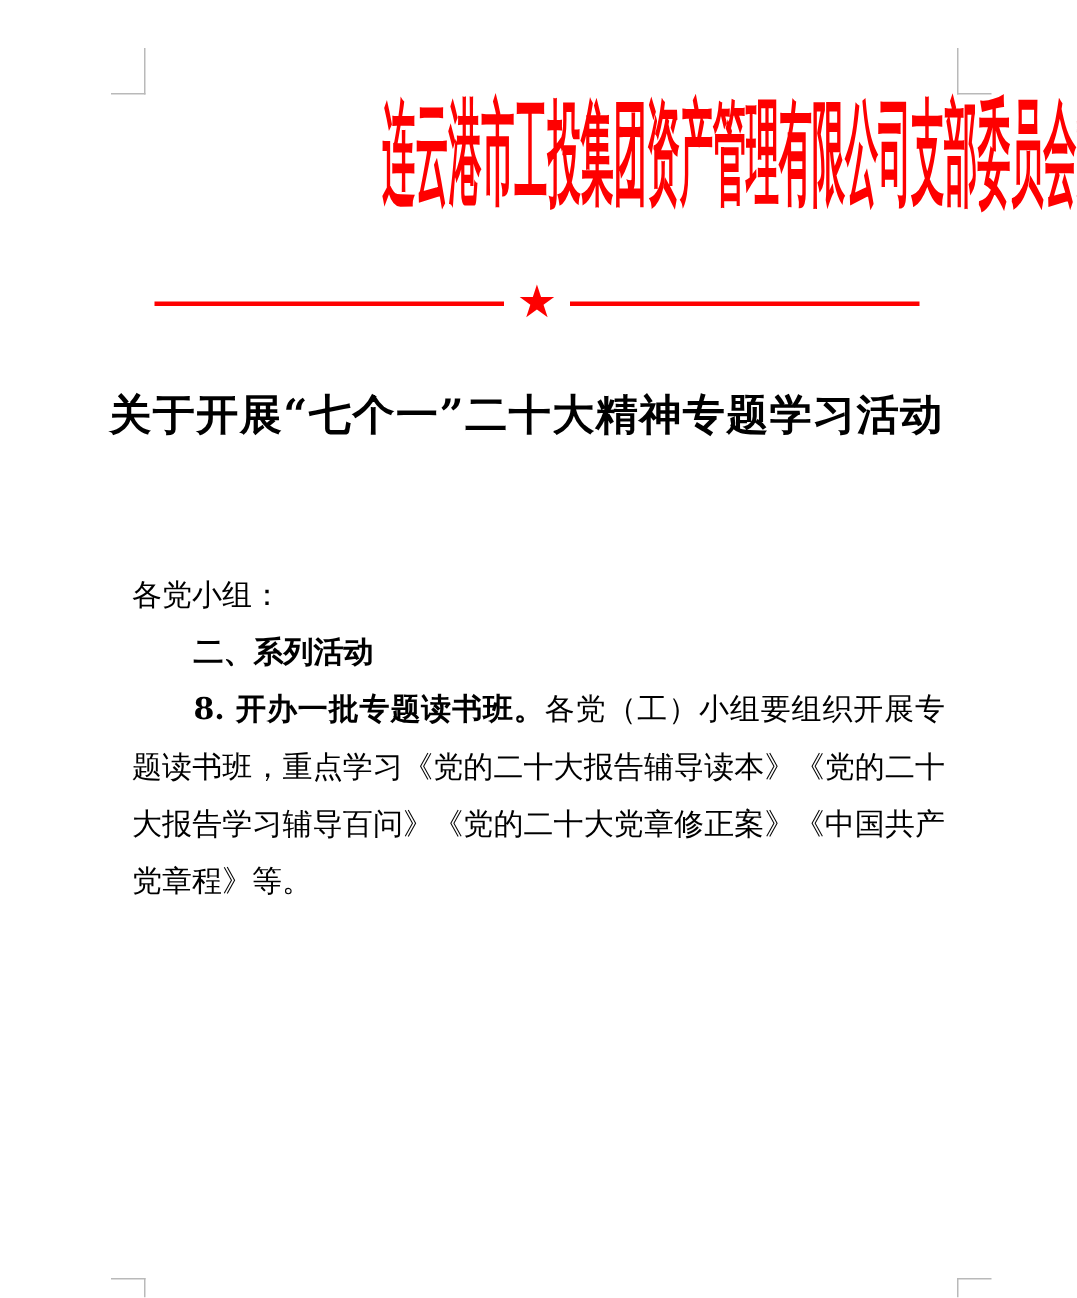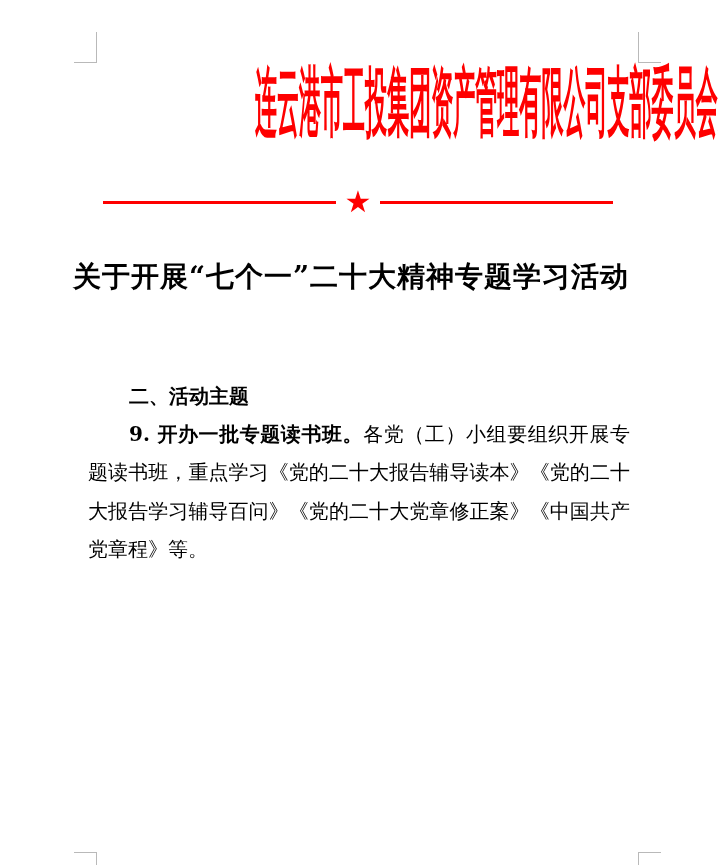--- a/index.html
+++ b/index.html
@@ -77,19 +77,20 @@
     <div class="seg"></div>
     <div class="star">★</div>
     <div class="seg"></div>
   </div>
 
   <div class="doc-title">
     <div>关于开展“七个一”二十大精神专题学习活动</div>
   </div>
 
   <div class="doc-body">
+    <p>各党小组：</p>
     <div>
-        <p class="indent bold">二、活动主题</p>
-        <p class="indent"><strong>9. 开办一批专题读书班。</strong>各党（工）小组要组织开展专题读书班，重点学习《党的二十大报告辅导读本》《党的二十大报告学习辅导百问》《党的二十大党章修正案》《中国共产党章程》等。</p>
+        <p class="indent bold">二、系列活动</p>
+        <p class="indent"><strong>8. 开办一批专题读书班。</strong>各党（工）小组要组织开展专题读书班，重点学习《党的二十大报告辅导读本》《党的二十大报告学习辅导百问》《党的二十大党章修正案》《中国共产党章程》等。</p>
       </div>
   </div>
 
 </div>
 
 </body></html>

